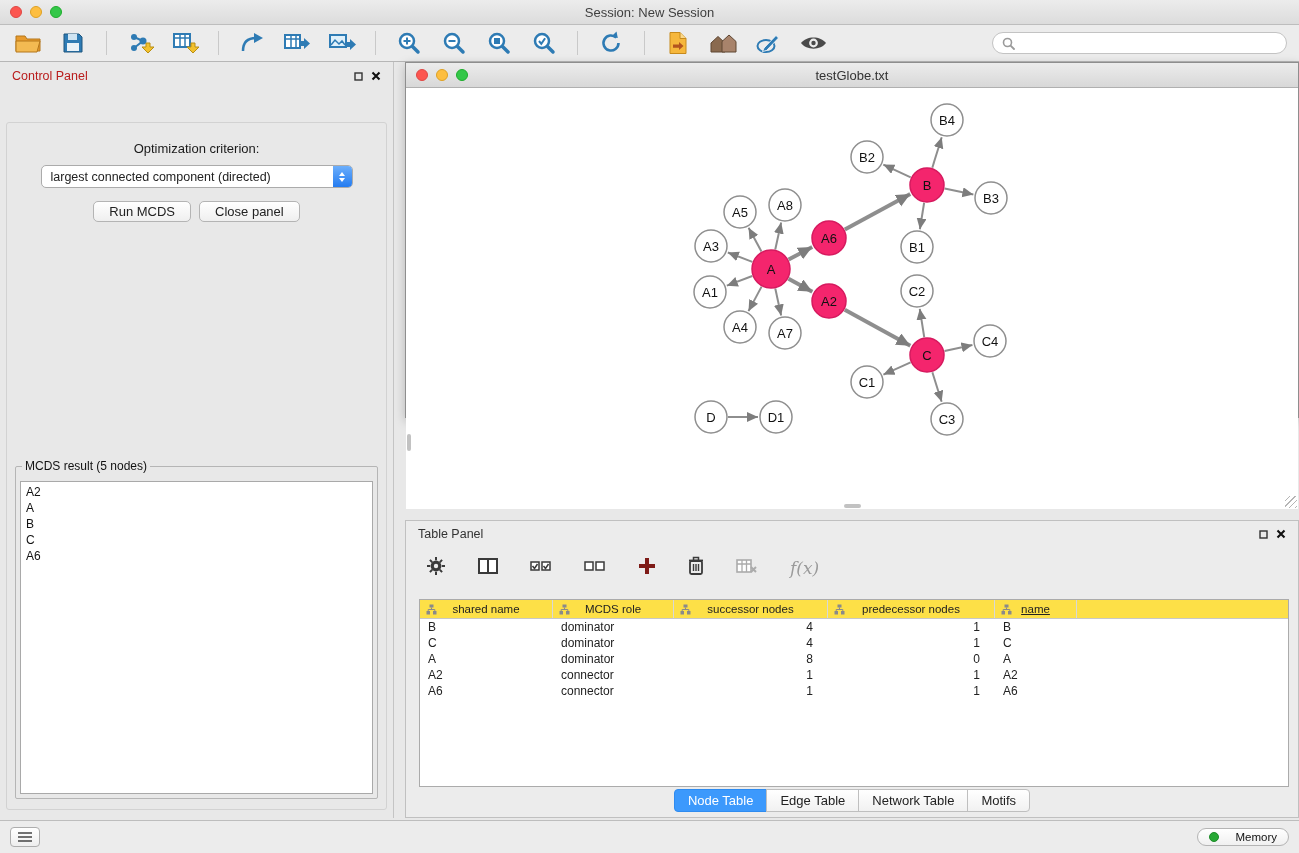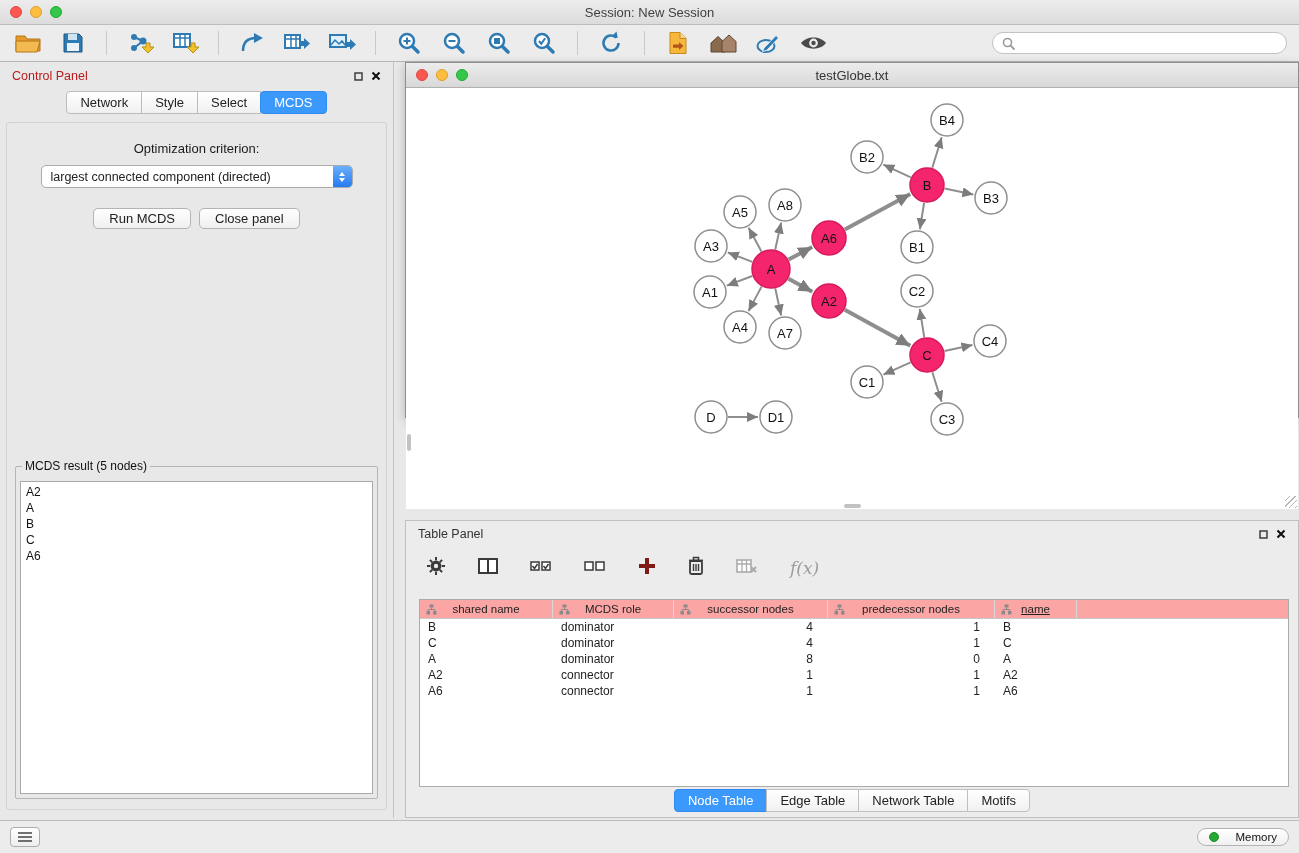--- a/index.html
+++ b/index.html
@@ -37,21 +37,21 @@
   .cp-tab.active{background:#3c99fc;border-color:#2f8bef;color:#fff;border-radius:4px}
   .cp-pane{position:absolute;left:6px;right:6px;top:60px;bottom:8px;border:1px solid #d2d2d2;border-radius:3px}
   .opt-label{margin-top:18px;text-align:center;font-size:13px;color:#1a1a1a}
   .dropdown{margin:9px auto 0;width:312px;height:23px;background:#fff;border:1px solid #ababab;
     border-radius:5px;display:flex;align-items:center;overflow:hidden}
   .dd-text{flex:1;font-size:12.5px;padding-left:9px;white-space:nowrap}
   .stepper{width:19px;height:23px;background:linear-gradient(#6fb1fc,#2179f0);
     display:flex;flex-direction:column;align-items:center;justify-content:center;gap:2px}
   .tri-up{width:0;height:0;border-left:3.5px solid transparent;border-right:3.5px solid transparent;border-bottom:4.5px solid #fff}
   .tri-down{width:0;height:0;border-left:3.5px solid transparent;border-right:3.5px solid transparent;border-top:4.5px solid #fff}
-  .btn-row{margin-top:20px;display:flex;justify-content:center;gap:8px}
+  .btn-row{margin-top:13px;display:flex;justify-content:center;gap:8px}
   .mac-btn{background:linear-gradient(#ffffff,#efefef);border:1px solid #b4b4b4;border-radius:5px;
     padding:2px 15px;font-size:13px;color:#222;font-family:"Liberation Sans",sans-serif}
   .result-fieldset{position:absolute;left:8px;right:8px;top:336px;bottom:10px;border:1px solid #b5b5b5;border-radius:2px;padding:4px}
   .result-fieldset legend{font-size:12px;padding:0 3px;margin-left:2px;color:#111}
   .result-box{position:absolute;left:4px;right:4px;top:8px;bottom:4px;background:#fff;border:1px solid #a9a9a9;padding:2px 5px;overflow:hidden}
   .result-item{font-size:12px;line-height:16px;color:#111}
 
   
   .net-window{position:absolute;left:405px;top:62px;width:894px;height:356px;background:#fff;
     border:1px solid #8e8e8e;box-shadow:0 3px 10px rgba(0,0,0,.22)}
@@ -64,21 +64,21 @@
   .h-scroll-mark{position:absolute;left:438px;bottom:1px;width:17px;height:4px;background:#c2c2c2;border-radius:2px}
   .resize-grip{position:absolute;right:1px;bottom:1px;width:12px;height:12px;
     background:repeating-linear-gradient(135deg,transparent 0 3px,#b5b5b5 3px 4px)}
 
   
   .table-panel{position:absolute;left:405px;top:520px;width:894px;height:298px;background:#ececec;border:1px solid #c0c0c0}
   .tp-header{height:26px;display:flex;align-items:center;padding:0 12px;font-size:12.5px;color:#333}
   .tp-toolbar{height:42px;display:flex;align-items:center;padding:0 20px;gap:32px}
   .fx{font-family:"DejaVu Serif",serif;font-style:italic;font-size:17px;color:#9a9a9a}
   .tp-table{position:absolute;left:13px;right:9px;top:78px;height:188px;background:#fff;border:1px solid #ababab;overflow:hidden}
-  .thead{display:flex;height:19px;background:#fca5a5;border-bottom:1px solid #c8c8c8}
+  .thead{display:flex;height:19px;background:#fde047;border-bottom:1px solid #c8c8c8}
   .th{position:relative;display:flex;align-items:center;justify-content:center;font-size:11.5px;color:#222;
     border-right:1px solid #d8d8d8;height:100%}
   .th .hicon{position:absolute;left:6px;top:4px}
   .tr{display:flex;height:16px;align-items:center}
   .td{font-size:12px;padding-left:8px;white-space:nowrap;overflow:hidden}
   .td.num{text-align:right;padding-left:0;padding-right:15px}
   .tp-tabs{position:absolute;bottom:5px;left:0;right:0;display:flex;justify-content:center}
   .bt-tab{font-size:13px;padding:3px 13px;background:linear-gradient(#ffffff,#f1f1f1);
     border:1px solid #bfbfbf;margin-left:-1px;color:#222}
   .bt-tab:first-child{border-radius:4px 0 0 4px;margin-left:0}
@@ -239,26 +239,20 @@
       <span>Control Panel</span>
       <span class="win-icons">
         <svg width="9" height="9" viewBox="0 0 9 9">
           <rect x="1" y="1" width="7" height="7" fill="none" stroke="#333" stroke-width="1.4"></rect>
         </svg>
         <svg class="icon-x" width="10" height="10" viewBox="0 0 10 10">
           <path d="M1.5,1.5 L8.5,8.5 M8.5,1.5 L1.5,8.5" stroke="#111" stroke-width="2.1"></path>
         </svg>
       </span>
     </div>
-    <div class="cp-tabs">
-        <span class="cp-tab">Network</span>
-        <span class="cp-tab">Style</span>
-        <span class="cp-tab">Select</span>
-        <span class="cp-tab active">MCDS</span>
-      </div>
     <div class="cp-pane">
       <div class="opt-label">Optimization criterion:</div>
       <div class="dropdown">
         <span class="dd-text">largest connected component (directed)</span>
         <span class="stepper">
           <span class="tri-up"></span>
             <span class="tri-down"></span>
         </span>
       </div>
       <div class="btn-row">

